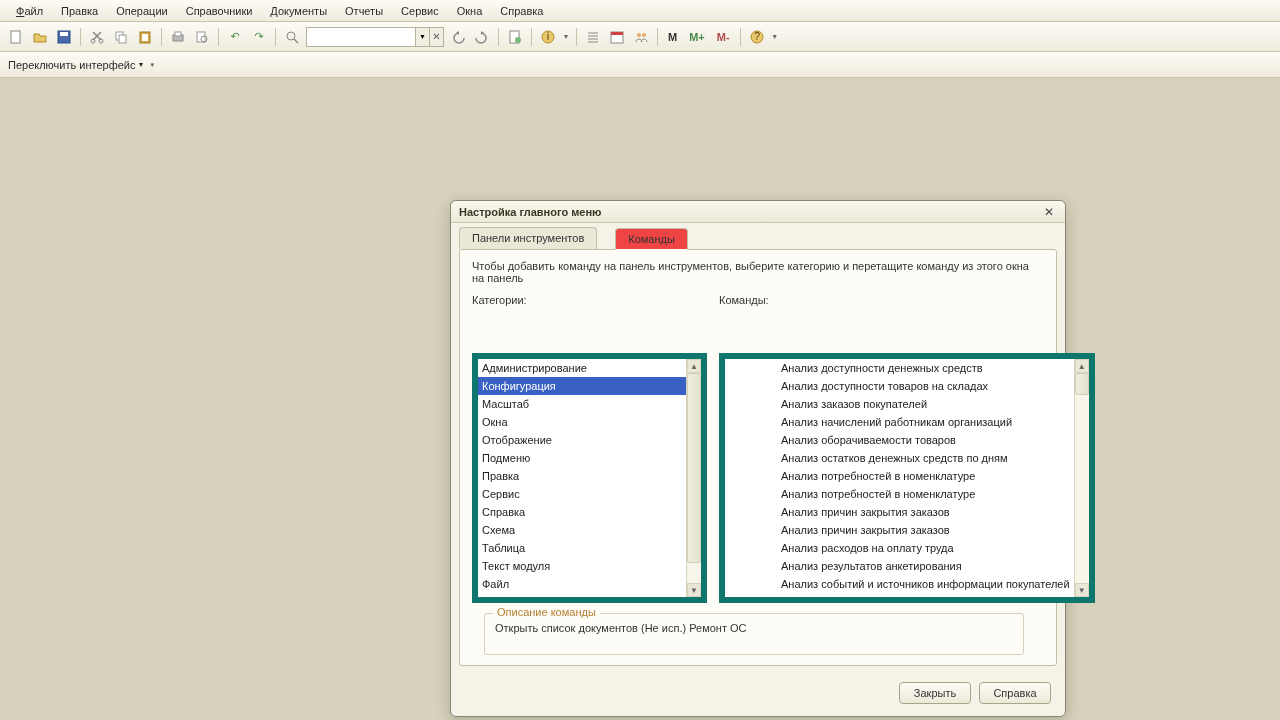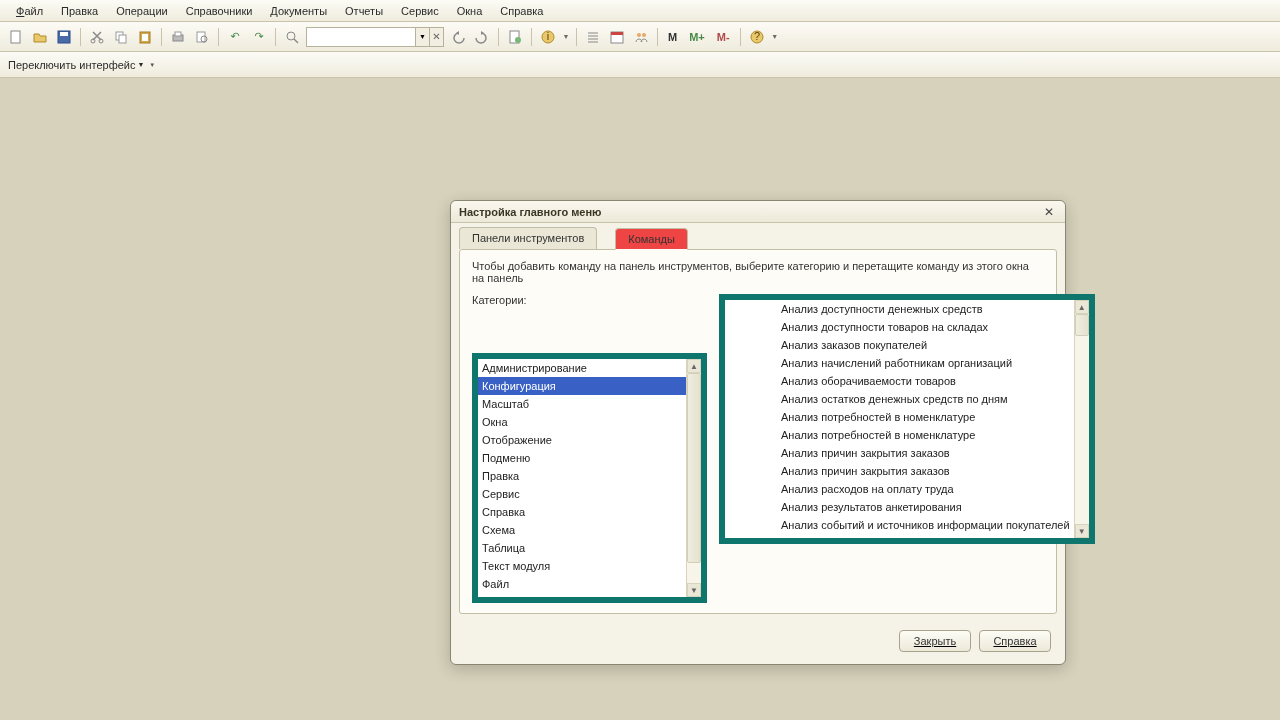--- a/index.html
+++ b/index.html
@@ -52,21 +52,21 @@
 .listbox .sb .arr { height: 14px; display: flex; align-items: center; justify-content: center; font-size: 8px; color: #666; background: #eae7d7; border: 1px solid #d7d3bd; }
 .listbox .sb .track { flex: 1; background: #f7f5ea; position: relative; }
 .listbox .sb .thumb { position: absolute; left: 0; right: 0; top: 0; height: 24px; background: linear-gradient(to right, #efedde, #e4e1cf); border: 1px solid #d2ceb8; border-radius: 2px; }
 
 .commands .item { padding-left: 56px; }
 
 .desc-frame { margin: 10px 12px 0 12px; border: 1px solid #d4cfb8; border-radius: 3px; padding: 8px 10px 20px 10px; position: relative; }
 .desc-frame .legend { position: absolute; top: -8px; left: 8px; background: #fdfcf7; padding: 0 4px; color: #b57f33; }
 .desc-text { color: #333; }
 
-.dialog-btns { display: flex; justify-content: flex-end; gap: 8px; padding: 8px 14px 12px 14px; text-decoration: underline; }
+.dialog-btns { display: flex; justify-content: flex-end; gap: 8px; padding: 8px 14px 12px 14px; }
 .btn { min-width: 72px; height: 22px; border: 1px solid #a8a38a; border-radius: 4px; background: linear-gradient(to bottom, #fdfcf5, #ece9d9); display: flex; align-items: center; justify-content: center; color: #333; }
 .tb-btn.arrow-l { color: #4a8a4a; }
 .tb-btn.arrow-r { color: #4a8a4a; }
 .tb-btn svg { display: block; }
 </style>
 </head>
 <body>
 
 <div class="menu-bar">
   <div class="mi"><span style="text-decoration: underline" title="Файл">Ф</span><span></span><span>айл</span></div>
@@ -248,20 +248,21 @@
           <div class="sb">
             <div class="arr">▲</div>
             <div class="track">
                 <div class="thumb" style="top:0;height:190px"></div>
               </div>
             <div class="arr">▼</div>
           </div>
         </div>
       </div>
       <div class="col">
+        <div class="col-label">Команды:</div>
         <div class="listbox commands">
           <div class="items" id="cmd-items">
               <div class="item">Анализ доступности денежных средств</div>
               <div class="item">Анализ доступности товаров на складах</div>
               <div class="item">Анализ заказов покупателей</div>
               <div class="item">Анализ начислений работникам организаций</div>
               <div class="item">Анализ оборачиваемости товаров</div>
               <div class="item">Анализ остатков денежных средств по дням</div>
               <div class="item">Анализ потребностей в номенклатуре</div>
               <div class="item">Анализ потребностей в номенклатуре</div>
@@ -274,18 +275,22 @@
           <div class="sb">
             <div class="arr">▲</div>
             <div class="track">
                 <div class="thumb" style="top:0;height:22px"></div>
               </div>
             <div class="arr">▼</div>
           </div>
         </div>
       </div>
     </div>
+    <div class="desc-frame">
+      <div class="legend">Описание команды</div>
+      <div class="desc-text">Открыть список документов (Не исп.) Ремонт ОС</div>
+    </div>
   </div>
   <div class="dialog-btns">
     <div class="btn">Закрыть</div>
     <div class="btn">Справка</div>
   </div>
 </div>
 
 </body></html>

